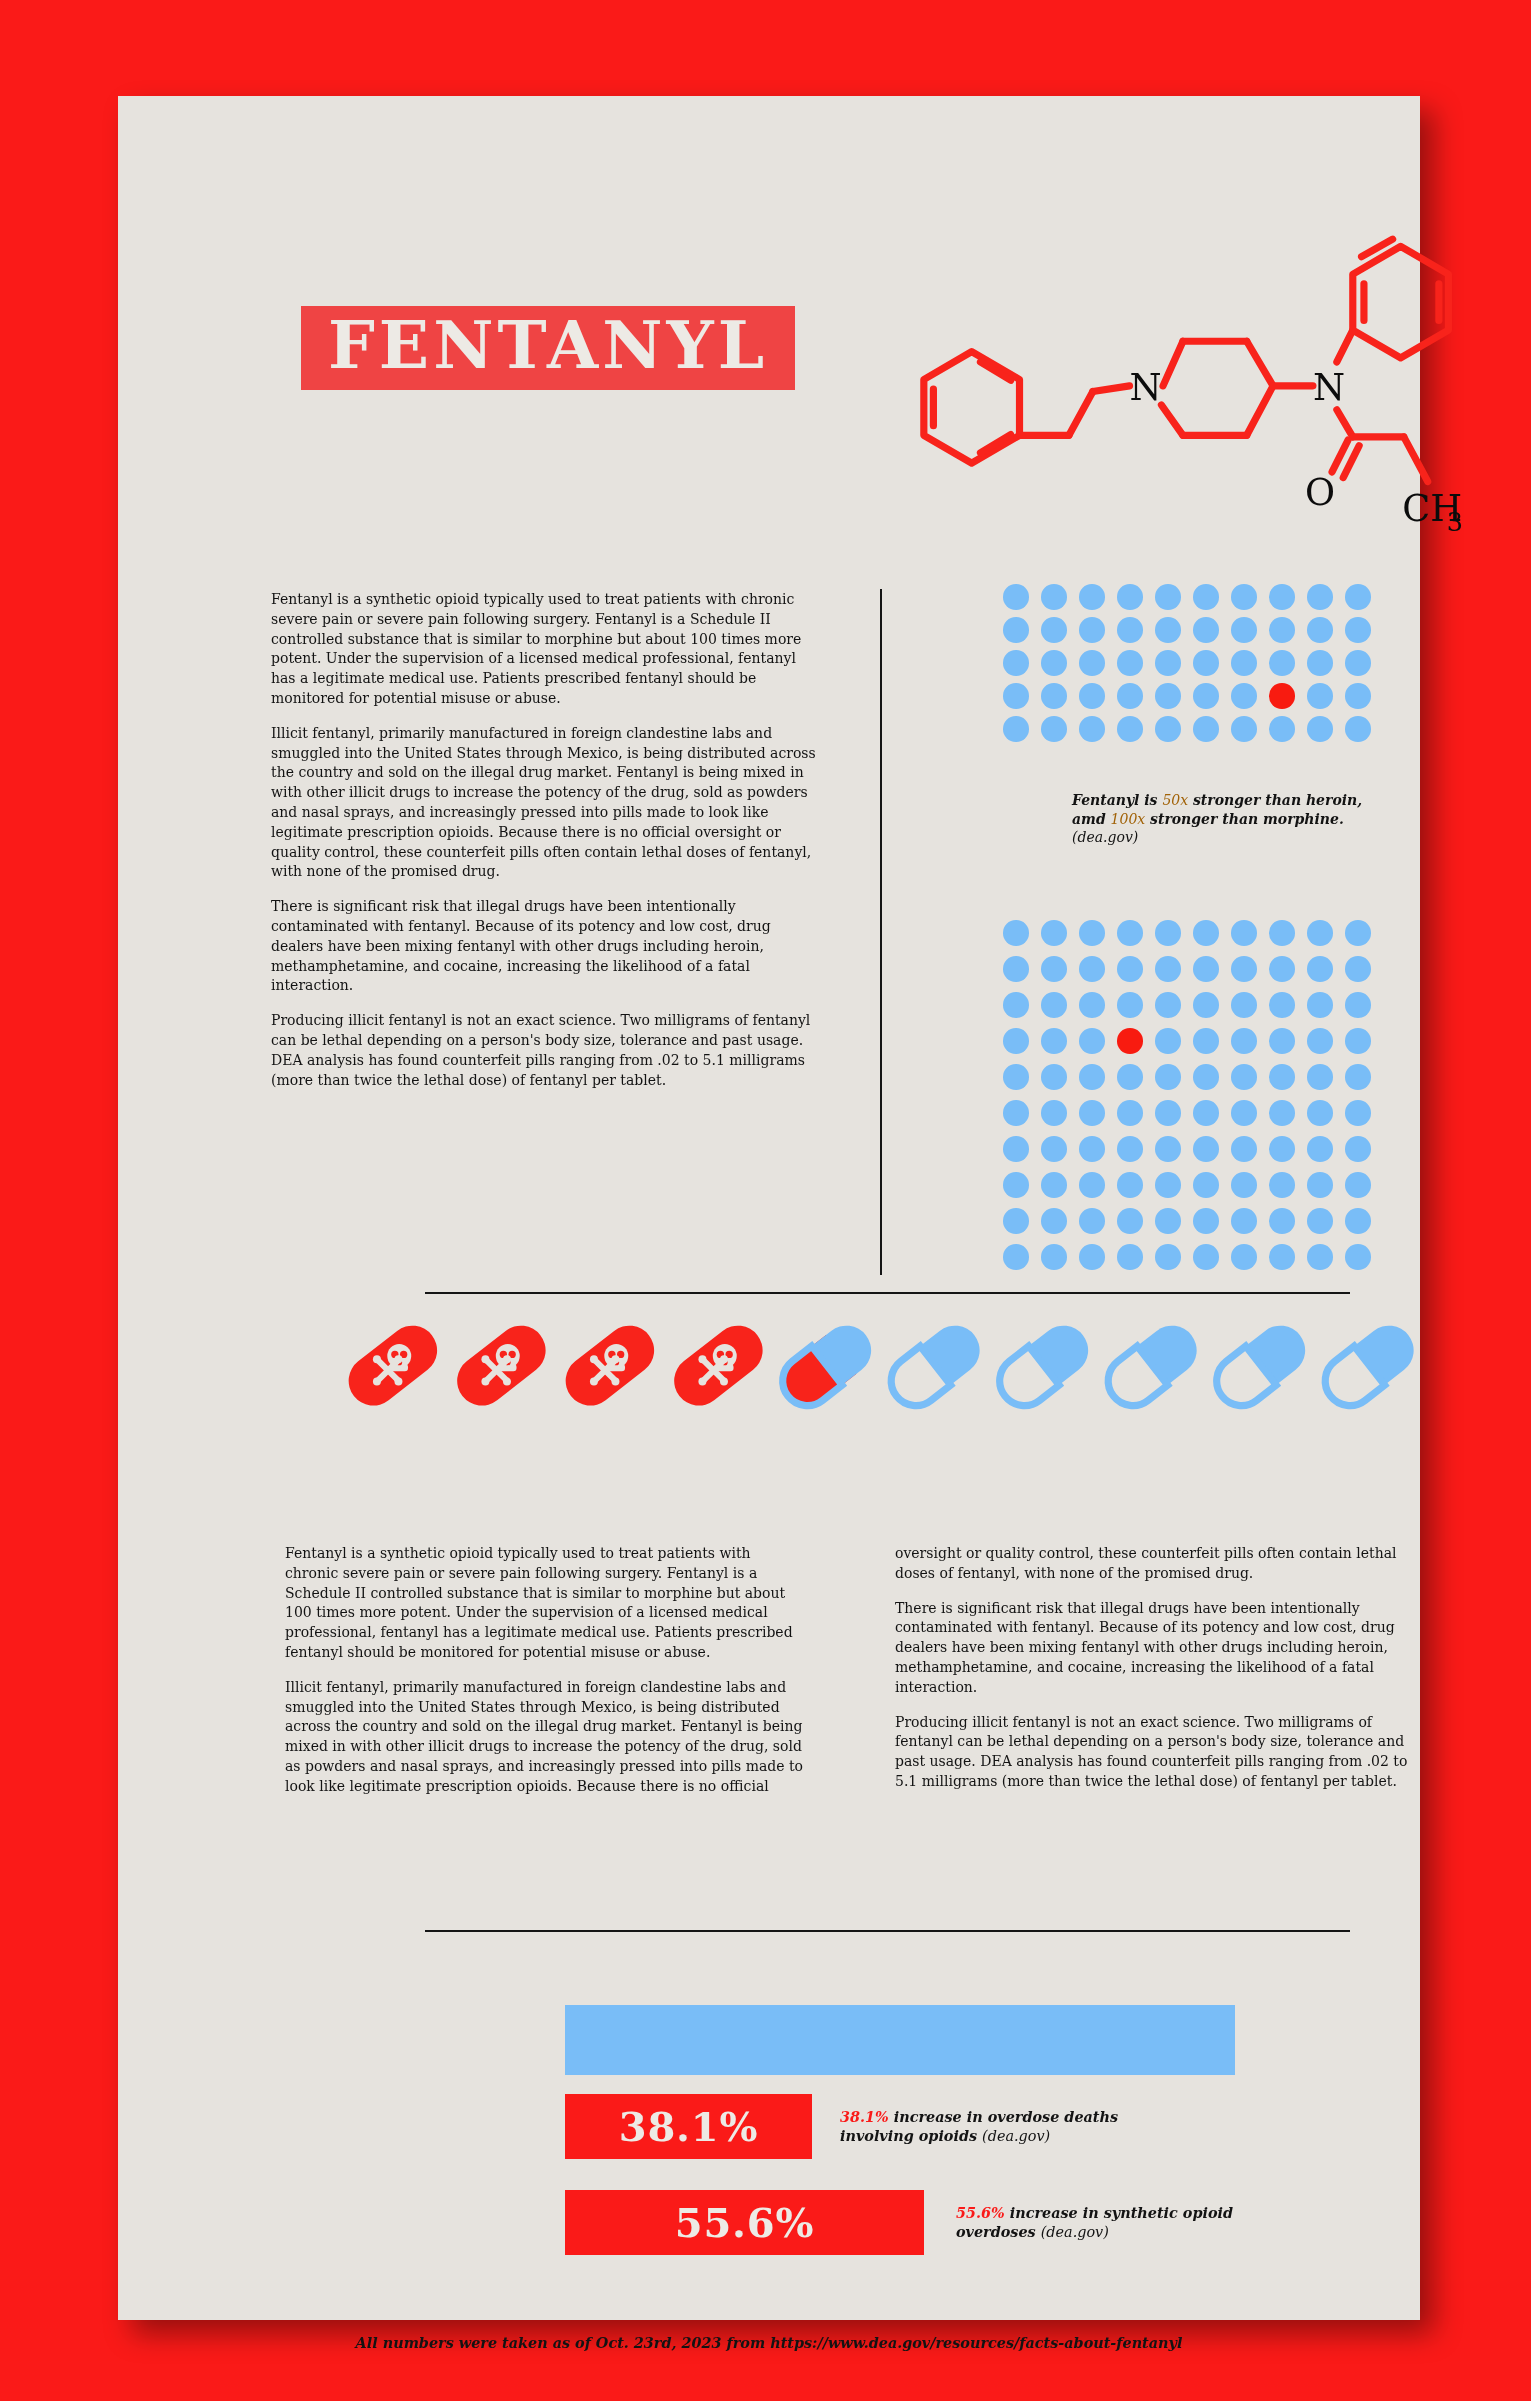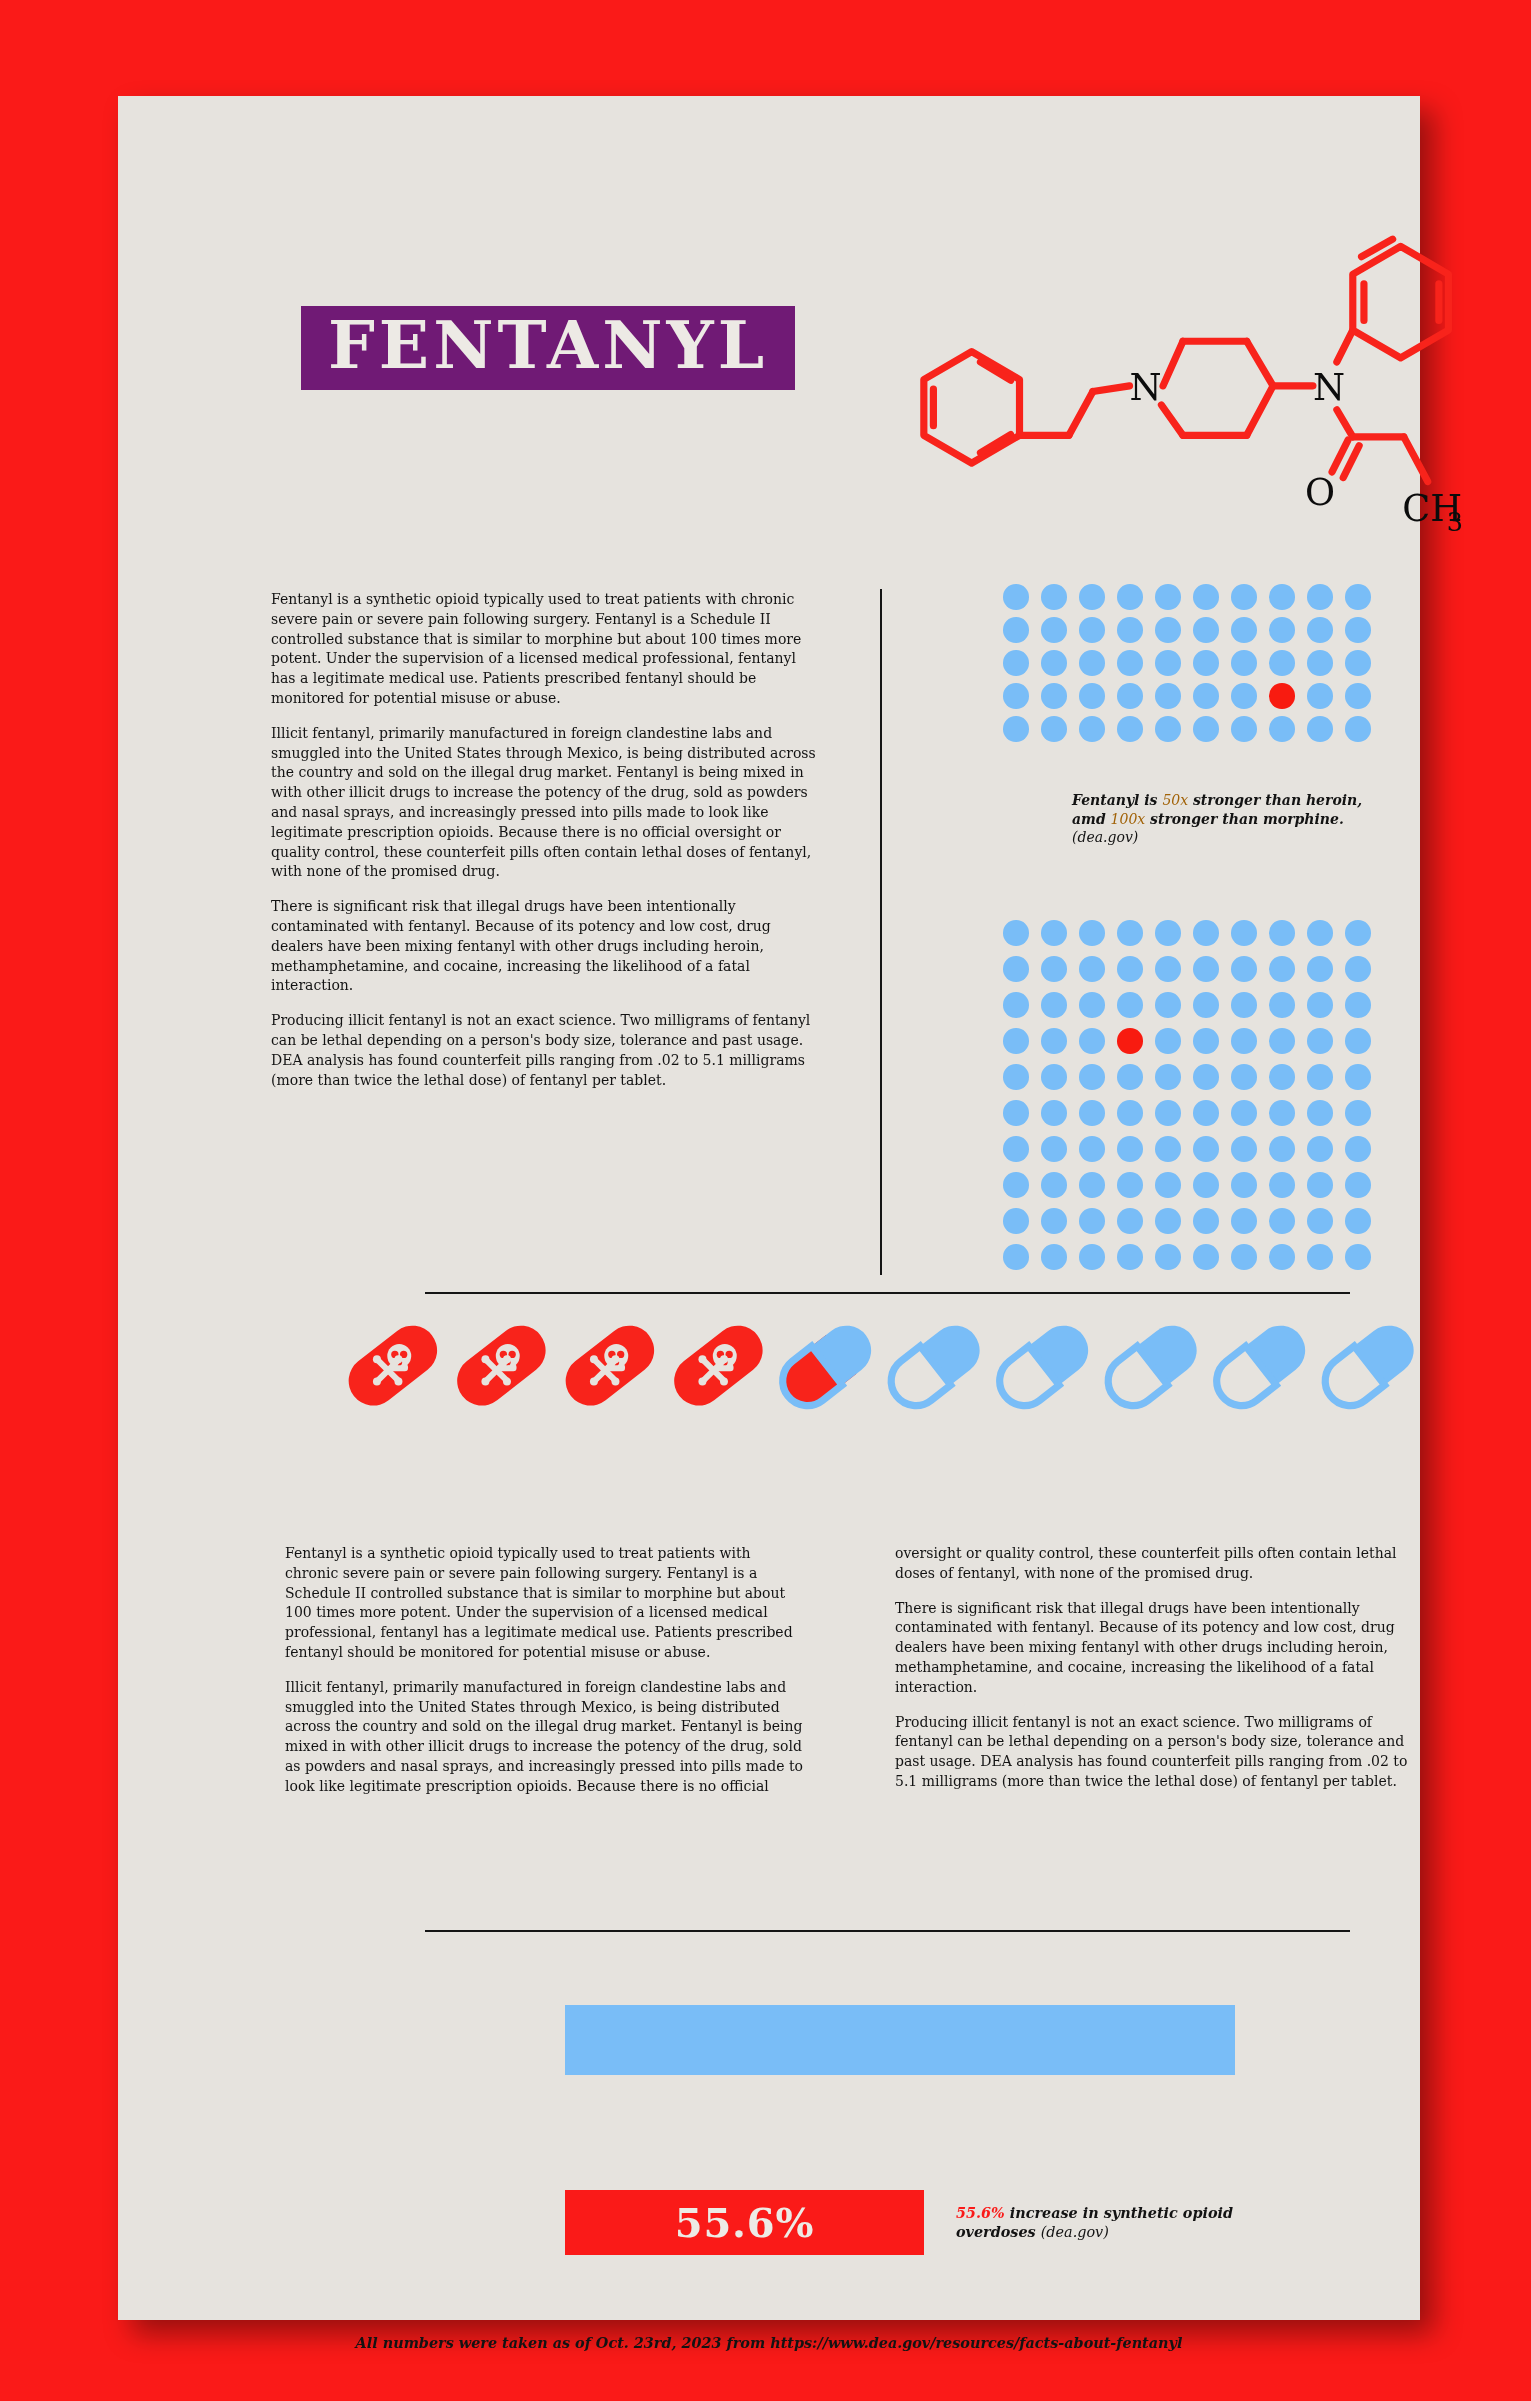--- a/index.html
+++ b/index.html
@@ -12,21 +12,21 @@
     position:absolute;
     left:118px; top:96px;
     width:1302px; height:2224px;
     background:#E6E3DE;
     box-shadow: 14.4px 14.4px 27px rgba(0,0,0,0.40);
   }
 
   
   .title-block { position:absolute; left:183px; top:210px; }
   .title-bar {
-    background:#701a75;
+    background:#ef4444;
     display:inline-block;
     padding:4.8px 27px 9.6px 27px;
   }
   .title-bar .t {
     font-family:"DejaVu Serif", serif;
     font-weight:700;
     font-size:66px;
     letter-spacing:4px;
     color:#EDEAE5;
     line-height:1.06;
@@ -452,20 +452,26 @@
       <p>oversight or quality control, these counterfeit pills often contain lethal doses of fentanyl, with none of the promised drug.</p>
       <p>There is significant risk that illegal drugs have been intentionally contaminated with fentanyl. Because of its potency and low cost, drug dealers have been mixing fentanyl with other drugs including heroin, methamphetamine, and cocaine, increasing the likelihood of a fatal interaction.</p>
       <p>Producing illicit fentanyl is not an exact science.  Two milligrams of fentanyl can be lethal depending on a person's body size, tolerance and past usage. DEA analysis has found counterfeit pills ranging from .02 to 5.1 milligrams (more than twice the lethal dose) of fentanyl per tablet.</p>
     </div>
   </div>
 
   <div class="hrule" id="hr2"></div>
 
   <div class="bar-blue"></div>
 
+  <div class="statrow" id="stat1">
+    <div class="stat-bar">38.1%</div>
+    <div class="stat-note">
+      <span class="hl">38.1%</span><span> increase in overdose deaths involving opioids </span><span class="src">(dea.gov)</span>
+    </div>
+  </div>
 
   <div class="statrow" id="stat2">
     <div class="stat-bar">55.6%</div>
     <div class="stat-note">
       <span class="hl">55.6%</span><span> increase in synthetic opioid overdoses </span><span class="src">(dea.gov)</span>
     </div>
   </div>
 
   <div class="footer">All numbers were taken as of Oct. 23rd, 2023 from https://www.dea.gov/resources/facts-about-fentanyl</div>
 

